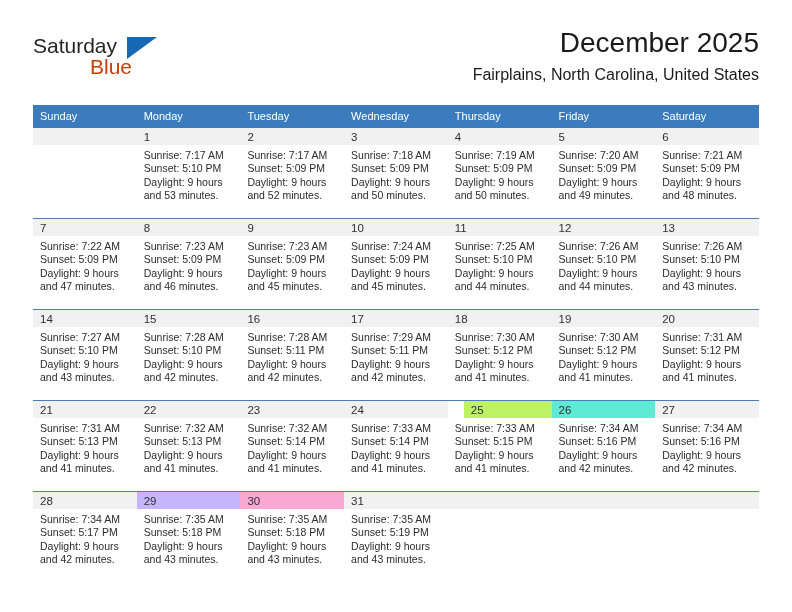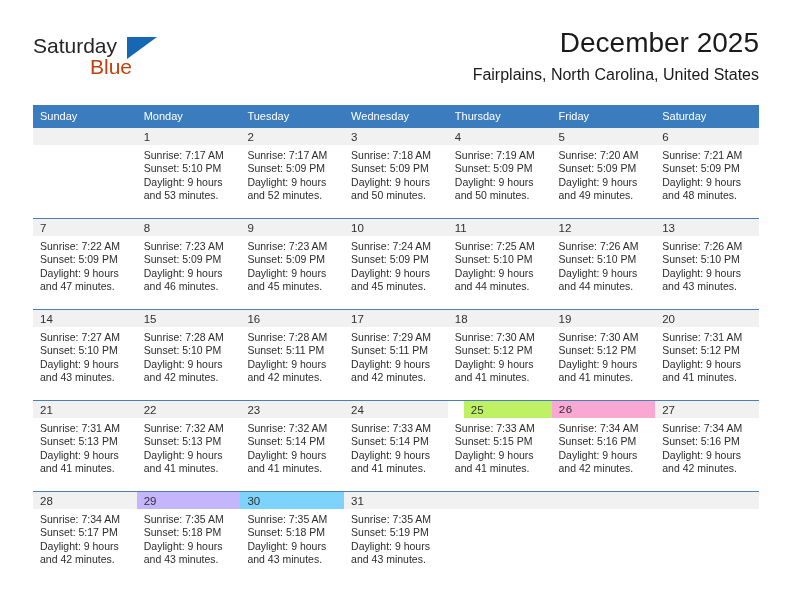--- a/index.html
+++ b/index.html
@@ -482,21 +482,21 @@
                 <div class="cell-body">
                   <div>Sunrise: 7:33 AM</div>
                   <div>Sunset: 5:15 PM</div>
                   <div>Daylight: 9 hours</div>
                   <div>and 41 minutes.</div>
                 </div>
               </div>
             </td>
             <td style="border-top-color: rgb(74, 128, 184);">
               <div class="cell-inner">
-                <div class="daynum-band" style="background: #f9a8d4; font-family: Liberation Mono, monospace;">26</div>
+                <div class="daynum-band" style="background: #5eead4;">26</div>
                 <div class="cell-body">
                   <div>Sunrise: 7:34 AM</div>
                   <div>Sunset: 5:16 PM</div>
                   <div>Daylight: 9 hours</div>
                   <div>and 42 minutes.</div>
                 </div>
               </div>
             </td>
             <td style="border-top-color: rgb(74, 128, 184);">
               <div class="cell-inner">
@@ -528,21 +528,21 @@
                 <div class="cell-body">
                   <div>Sunrise: 7:35 AM</div>
                   <div>Sunset: 5:18 PM</div>
                   <div>Daylight: 9 hours</div>
                   <div>and 43 minutes.</div>
                 </div>
               </div>
             </td>
             <td style="border-top-color: rgb(74, 128, 184);">
               <div class="cell-inner">
-                <div class="daynum-band" style="background: #7dd3fc;">30</div>
+                <div class="daynum-band" style="background: #f9a8d4;">30</div>
                 <div class="cell-body">
                   <div>Sunrise: 7:35 AM</div>
                   <div>Sunset: 5:18 PM</div>
                   <div>Daylight: 9 hours</div>
                   <div>and 43 minutes.</div>
                 </div>
               </div>
             </td>
             <td style="border-top-color: rgb(74, 128, 184);">
               <div class="cell-inner">

